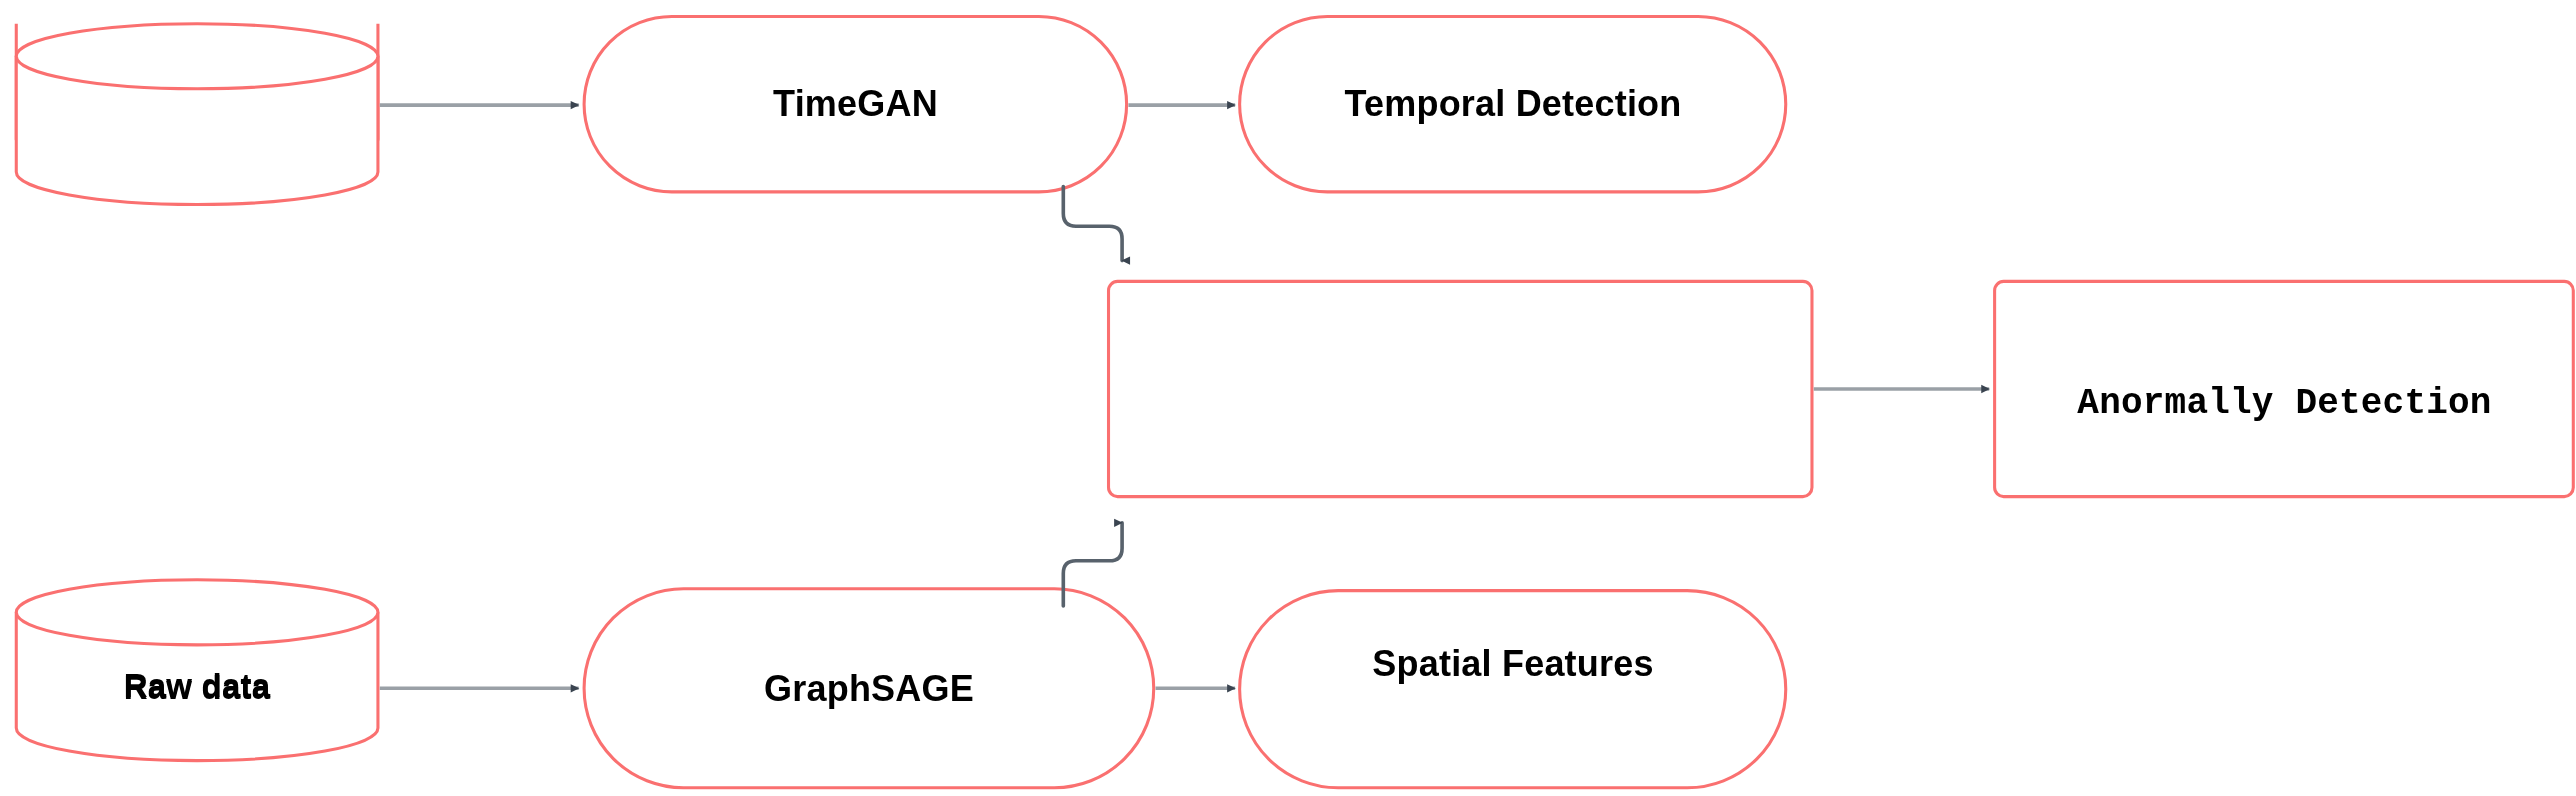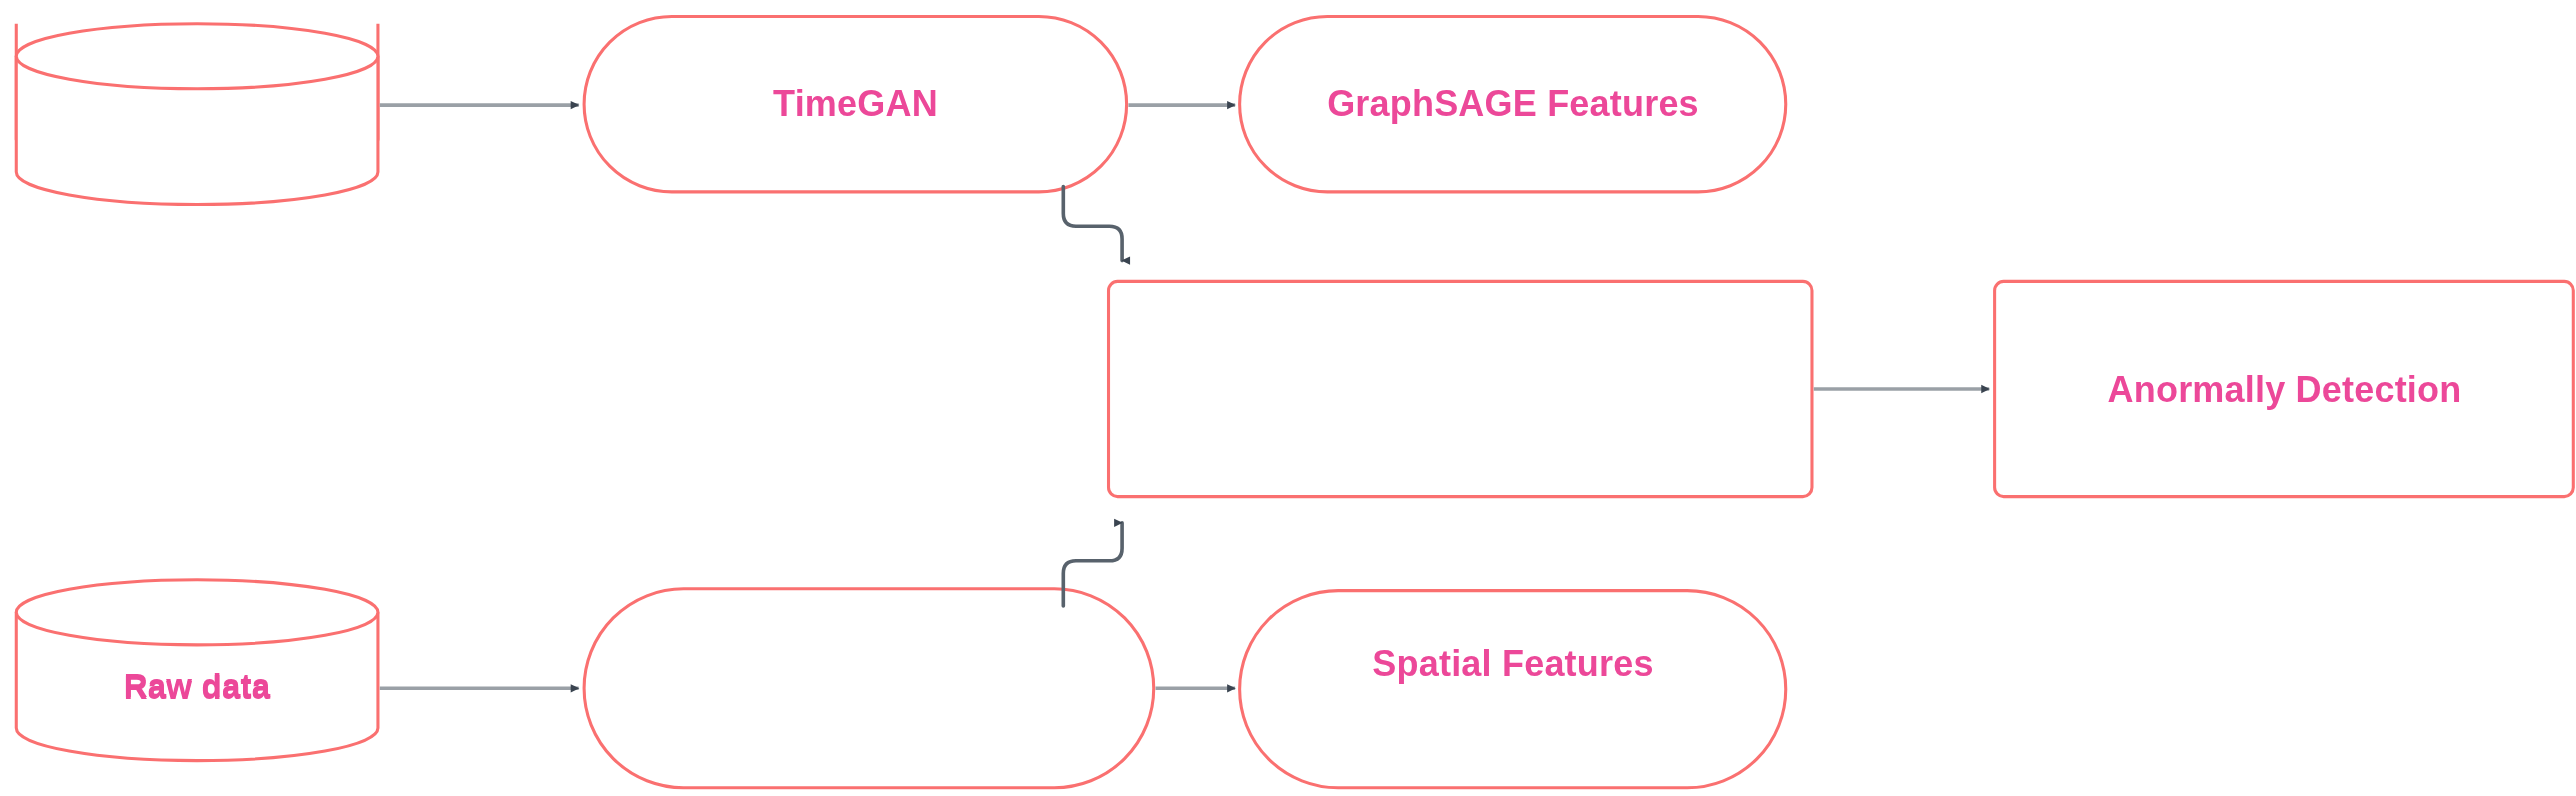--- a/index.html
+++ b/index.html
@@ -22,21 +22,21 @@
     width: 2576px;
     height: 797px;
   }
   .node-label {
     position: absolute;
     display: flex;
     align-items: center;
     justify-content: center;
     font-family: "Liberation Sans", sans-serif;
     font-weight: bold;
-    color: #ec4899;
+    color: #000000;
     white-space: nowrap;
     letter-spacing: 0.2px;
     pointer-events: none;
   }
   .lbl-36 { font-size: 33px; }
   .lbl-40 { font-size: 36px; }
 </style>
 </head>
 <body>
 
@@ -92,24 +92,25 @@
     <line x1="1278" y1="761" x2="1366" y2="761" stroke="#9aa0a6" stroke-width="4" marker-end="url(#arrowhead-right)"></line>
 
     <path d="M 1176 670 L 1176 634 Q 1176 620 1190 620 L 1227 620 Q 1241 620 1241 606 L 1241 578" fill="none" stroke="#58626c" stroke-width="4" stroke-linecap="round" stroke-linejoin="round" marker-end="url(#arrowhead-up)"></path>
 
   </svg>
 
   <div class="node-label lbl-36" style="left:14.5px;  top:612px; width:365px; height:148px;">Raw data</div>
 
   <div class="node-label lbl-40" style="left:584px; top:16.3px;  width:543px; height:175px;">TimeGAN</div>
 
-  <div class="node-label lbl-40" style="left:1240px;top:16.3px;  width:546px; height:175px;">GraphSAGE Features</div>
+  <div class="node-label lbl-40" style="left:1240px;top:16.3px;  width:546px; height:175px;">Temporal Detection</div>
 
 
-  <div class="node-label lbl-40" style="left:1995px;top:282px; width:579px; height:215px;">Anormally Detection</div>
+  <div class="node-label lbl-40" style="left:1995px;top:296px; width:579px; height:215px;font-family:Liberation Mono, monospace;">Anormally Detection</div>
 
   <div class="node-label lbl-36" style="left:14.5px;  top:630px; width:365px; height:116px;">Raw data</div>
 
+  <div class="node-label lbl-40" style="left:584px; top:589px; width:570px; height:199px;">GraphSAGE</div>
 
   <div class="node-label lbl-40" style="left:1240px;top:590px; width:546px; height:147px;">Spatial Features</div>
 
 </div>
 
 
 </body></html>

